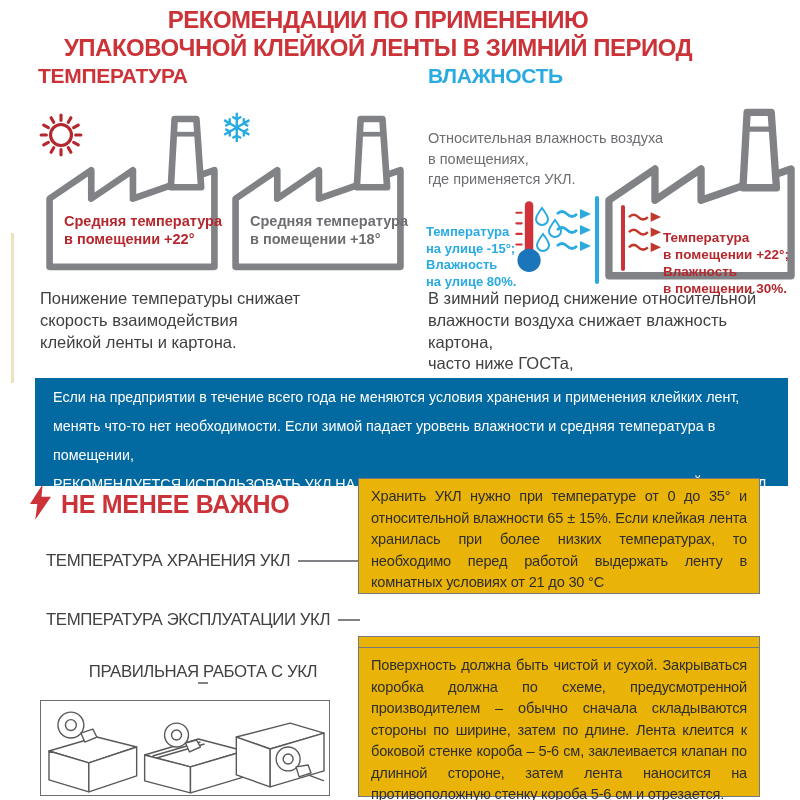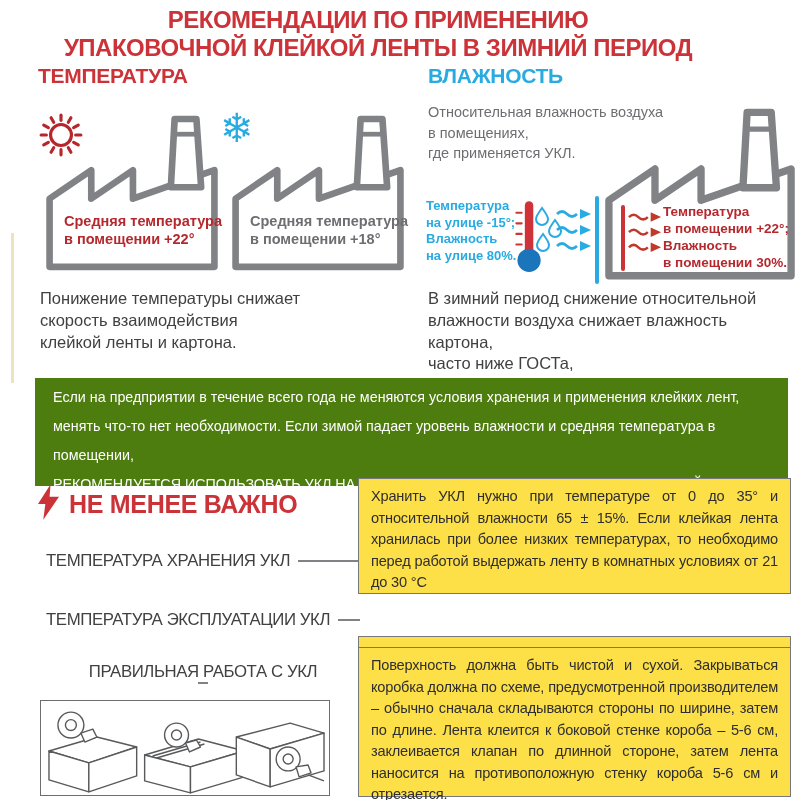--- a/index.html
+++ b/index.html
@@ -1,39 +1,39 @@
 <!DOCTYPE html>
 <html><head>
 <meta charset="utf-8">
 <style>
   * { margin:0; padding:0; box-sizing:border-box; }
   body { background:#fff; font-family:"Liberation Sans", sans-serif; }
   .canvas { position:relative; width:800px; height:800px; background:#fff; overflow:hidden; }
   .abs { position:absolute; }
-  .pre { white-space:pre-line; }
+  .pre { white-space:pre-line;margin-top:26px; }
 
   .title { top:6px; left:0; width:756px; text-align:center; font-weight:bold;
            font-size:24px; line-height:28px; letter-spacing:-0.5px; }
   .sec-header { font-size:21px; font-weight:bold; letter-spacing:-0.3px; }
 
   .cap { font-size:14.5px; font-weight:bold; line-height:1.25; white-space:pre-line; }
   .para { font-size:16.5px; line-height:1.32; color:#414042; white-space:pre-line; }
   .gray-text { color:#6d6e71; }
 
-  .banner { top:378px; left:35px; width:753px; height:108px; background:#4d7c0f;
+  .banner { top:378px; left:35px; width:753px; height:108px; background:#0369a1;
             color:#fff; font-size:14.3px; line-height:29px; padding:5px 0 0 18px; }
   .banner .u { text-decoration:underline; }
 
   .imp-head { font-size:25px; font-weight:bold; letter-spacing:-0.3px; }
 
   .row-label { display:flex; align-items:center; width:322px; }
   .row-label span { font-size:16.8px; color:#414042; letter-spacing:-0.4px; white-space:nowrap;margin-left:8px; }
   .row-label .connector { flex:1; border-top:2px solid #808285; margin-left:8px; min-width:10px; }
 
-  .info-box { left:358px; width:433px; background:#fde047; border:1.5px solid #77787b;
+  .info-box { left:358px; width:402px; background:#eab308; border:1.5px solid #77787b;
               color:#2e2e30; font-size:14.6px; line-height:21.5px; text-align:justify;
               padding:7px 12px 6px 12px; letter-spacing:-0.2px; }
 
   .vline { width:4px; border-radius:2px; }
 
   .illus-frame { left:40px; top:700px; width:290px; height:96px; border:1.5px solid #6d6e71; background:#fff; }
 </style>
 </head>
 <body>
 
@@ -177,21 +177,21 @@
 влажности воздуха снижает влажность картона,
 часто ниже ГОСТа,
 а к пересушенному картону лента клеится хуже.</div>
 
   <div class="abs banner">
     <div>Если на предприятии в течение всего года не меняются условия хранения и применения клейких лент,</div>
     <div>менять что-то нет необходимости. Если зимой падает уровень влажности и средняя температура в помещении,</div>
     <div><span class="u">РЕКОМЕНДУЕТСЯ ИСПОЛЬЗОВАТЬ УКЛ НА 1 ШАГ «ТОЛЩЕ», ЧЕМ ПРИМЕНЯЕТСЯ В ЛЕТНИЙ ПЕРИОД.</span></div>
   </div>
 
-  <div class="abs" style="left:38px; top:484px; display:flex; align-items:center; gap:10px;">
+  <div class="abs" style="left:30px; top:484px; display:flex; align-items:center; gap:10px;">
     <span>
       <svg width="21" height="36" viewBox="0 0 20 34">
           <polygon points="12,0 0,19 7,19 5,34 20,12 11,12" fill="#cb3339"></polygon>
         </svg>
     </span>
     <span class="imp-head" style="color:#cb3339;">НЕ МЕНЕЕ ВАЖНО</span>
   </div>
 
   <div class="abs row-label" style="left:38px; top:551px;">
     <span>ТЕМПЕРАТУРА ХРАНЕНИЯ УКЛ</span>

